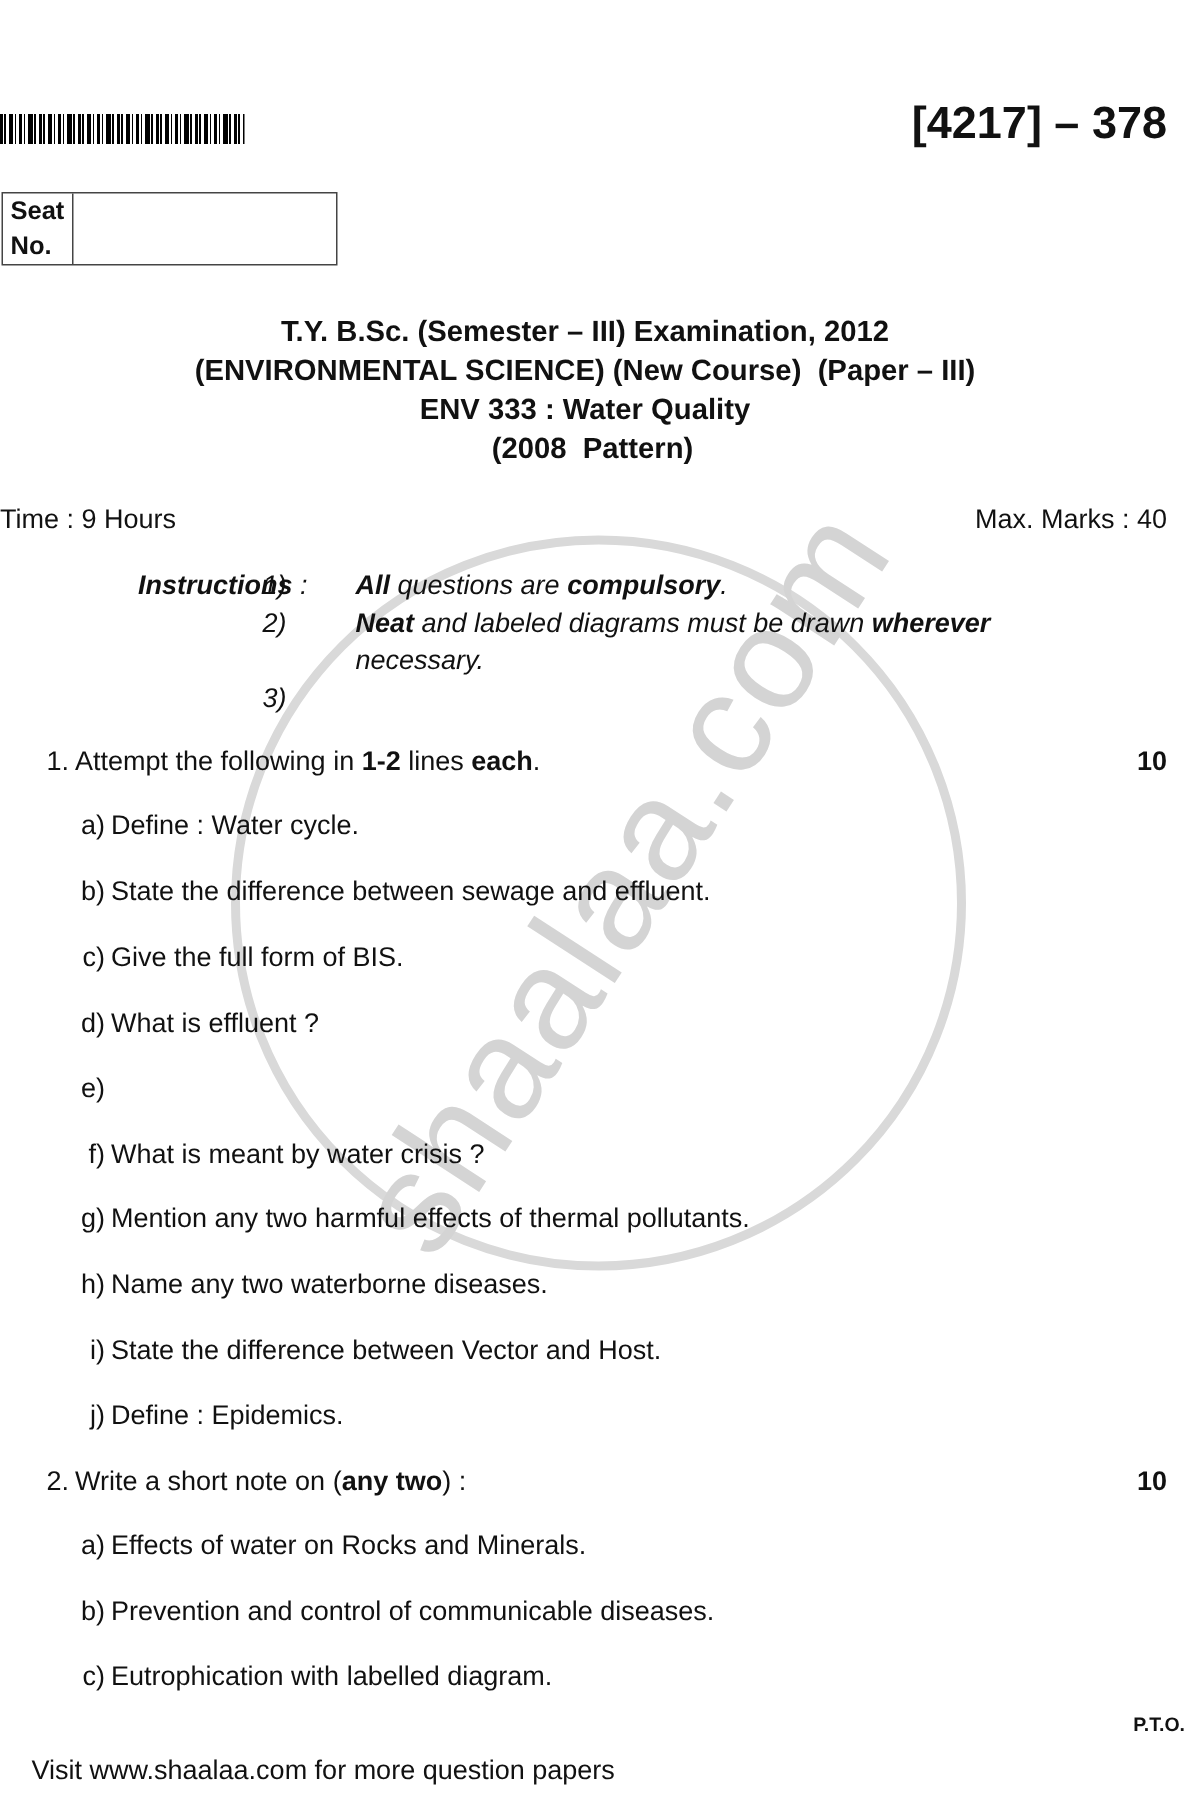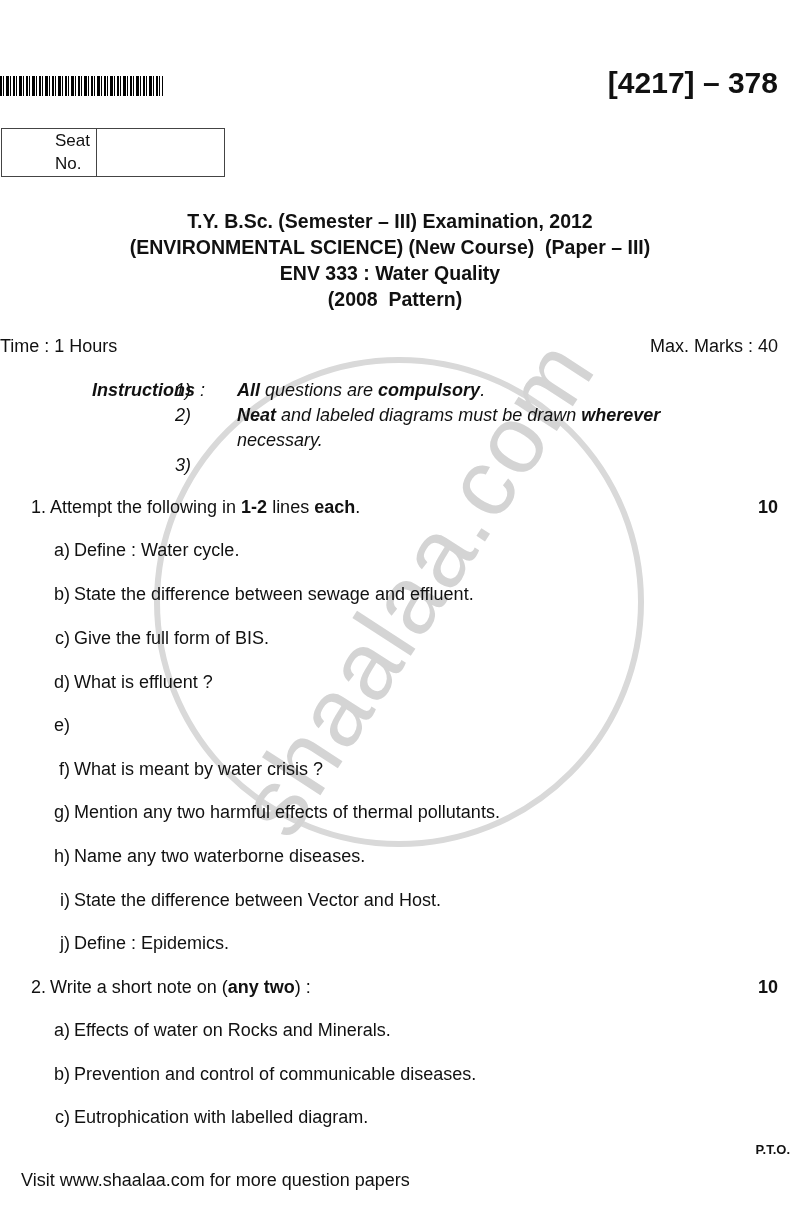--- a/index.html
+++ b/index.html
@@ -73,25 +73,24 @@
       top: 128px;
       width: 222px;
       height: 47px;
       border: 1px solid #444;
       display: flex;
     }
     .seat-label {
       width: 47px;
       border-right: 1px solid #444;
       font-size: 17px;
-      font-weight: normal;
+      font-weight: bold;
       line-height: 23px;
       padding-left: 5px;
       box-sizing: border-box;
-      margin-left: 48px;
     }
     .seat-value { flex: 1; }
 
     .header-block {
       position: absolute;
       left: 0;
       top: 208px;
       width: 780px;
       text-align: center;
       font-weight: bold;
@@ -178,21 +177,21 @@
   </div>
 
   <div class="header-block">
     <div>T.Y. B.Sc. (Semester – III) Examination, 2012</div>
     <div style="white-space:pre;">(ENVIRONMENTAL SCIENCE) (New Course)  (Paper – III)</div>
     <div>ENV 333 : Water Quality</div>
     <div style="white-space:pre;padding-left:10px;">(2008  Pattern)</div>
   </div>
 
   <div class="time-row">
-    <span>Time : 1 Hours</span>
+    <span>Time : 9 Hours</span>
     <span>Max. Marks : 40</span>
   </div>
 
   <div class="instructions">
     <div class="instr-row">
       <span class="instr-head"><b>Instructions</b><span style="white-space:pre;"> : </span></span>
       <span class="instr-num" style="margin-left:-98px;">1)</span>
       <span class="instr-body"><b>All</b><span style="white-space:pre;"> questions are </span><b>compulsory</b><span>.</span></span>
     </div>
     <div class="instr-row">

